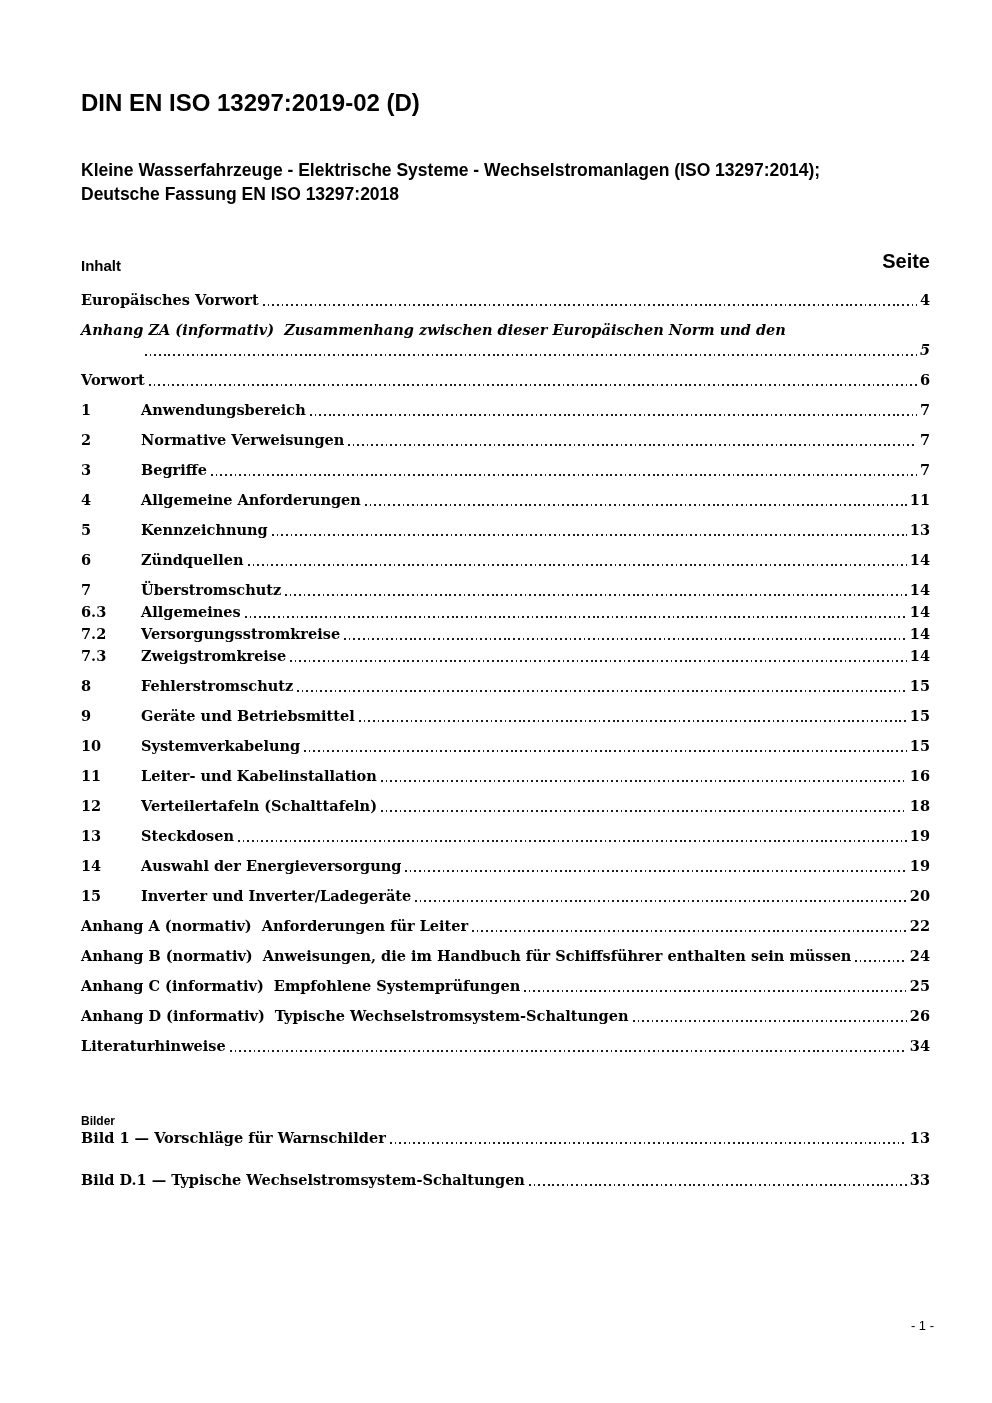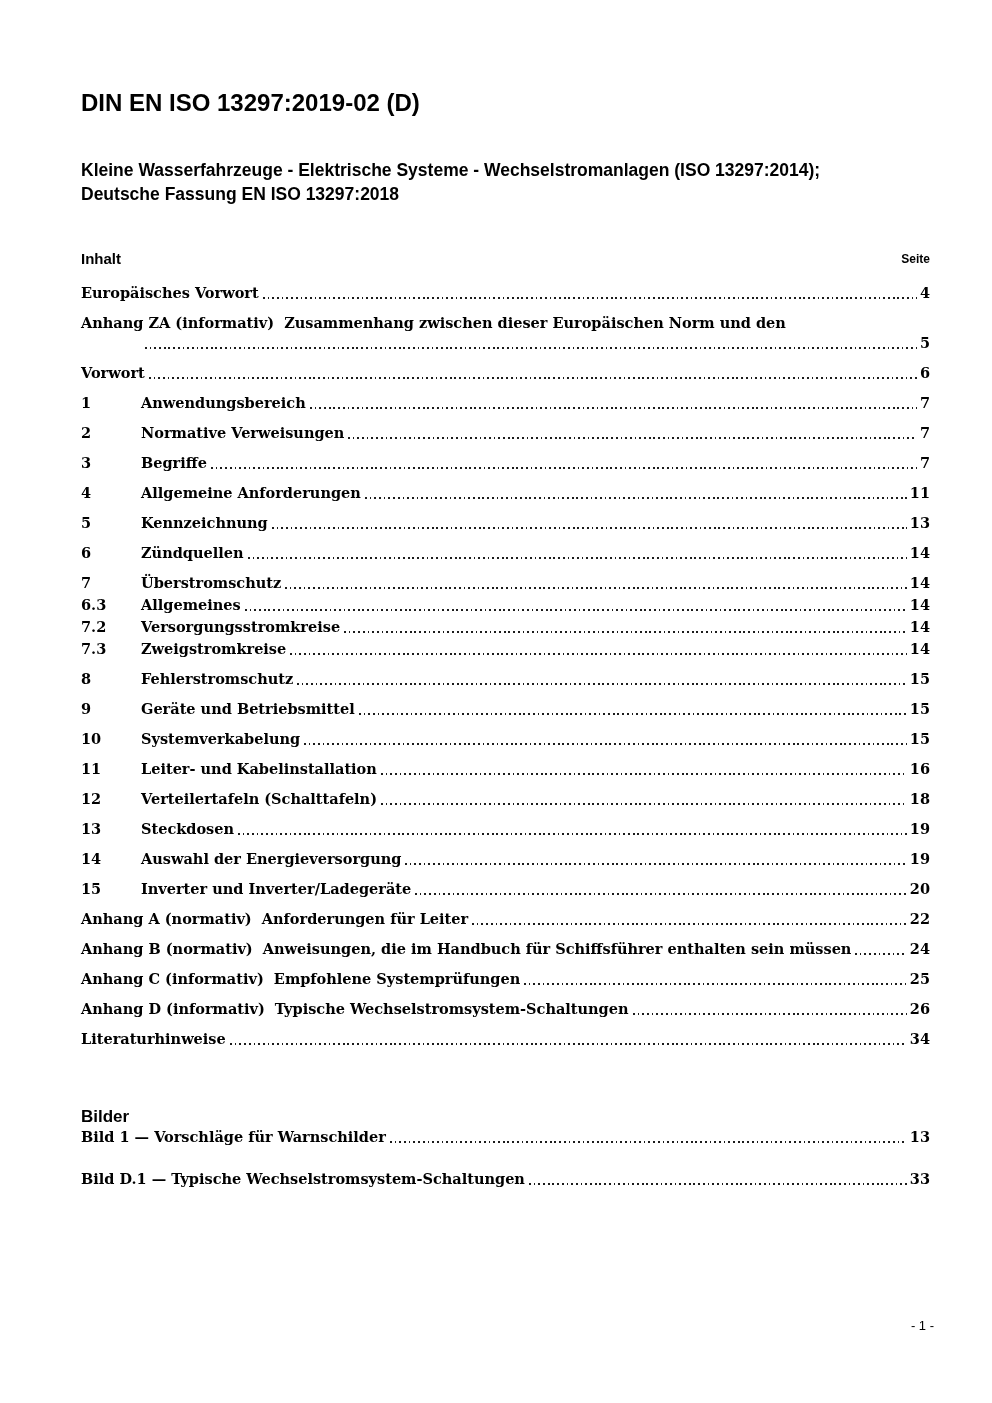--- a/index.html
+++ b/index.html
@@ -23,45 +23,45 @@
     font-size: 17.5px; font-weight: 700; line-height: 1.38;
     max-width: 750px;
     font-family: "Liberation Sans", sans-serif;
   }
 
   .toc-header {
     margin-top: 44px;
     display: flex; justify-content: space-between; align-items: flex-end;
   }
   .toc-heading { font-size: 15px; font-weight: 700; }
-  .seite { font-size: 12px; font-weight: 700; padding-bottom: 1px; }
+  .seite { font-size: 20px; font-weight: 700; padding-bottom: 1px; }
 
   .toc-list {
     margin-top: 16px;
     font-family: "DejaVu Serif", "Liberation Serif", serif;
     font-weight: 700; font-size: 14.5px;
   }
   .toc-row { display: flex; align-items: baseline; line-height: 20px; margin-bottom: 10px; }
   .toc-row.tight { margin-bottom: 2px; }
-  .toc-row.multi { display: block; }
+  .toc-row.multi { display: block; font-style: italic; }
   .toc-num { flex: 0 0 60px; }
   .toc-label { white-space: pre-wrap; }
   .toc-line1 { line-height: 20px; white-space: pre-wrap; }
   .toc-line2 { display: flex; align-items: baseline; line-height: 20px; padding-left: 60px; }
   .leader {
     flex: 1 1 auto; height: 2px;
     align-self: flex-end; margin: 0 3px 4px 4px;
     background-image: repeating-linear-gradient(to right, #1c1c1c 0 1.7px, transparent 1.7px 4.7px);
     min-width: 12px;
   }
   .toc-page { flex: 0 0 auto; }
 
   .figures-heading {
     margin-top: 58px;
-    font-size: 17px; font-weight: 700;
+    font-size: 12px; font-weight: 700;
     font-family: "Liberation Sans", sans-serif;
   }
   .figures-list {
     font-family: "DejaVu Serif", "Liberation Serif", serif;
     font-weight: 700; font-size: 14.5px;
   }
   .figures-list .toc-row { margin-bottom: 22px; }
 
   .page-footer {
     position: absolute; top: 1318px; right: 58px;

